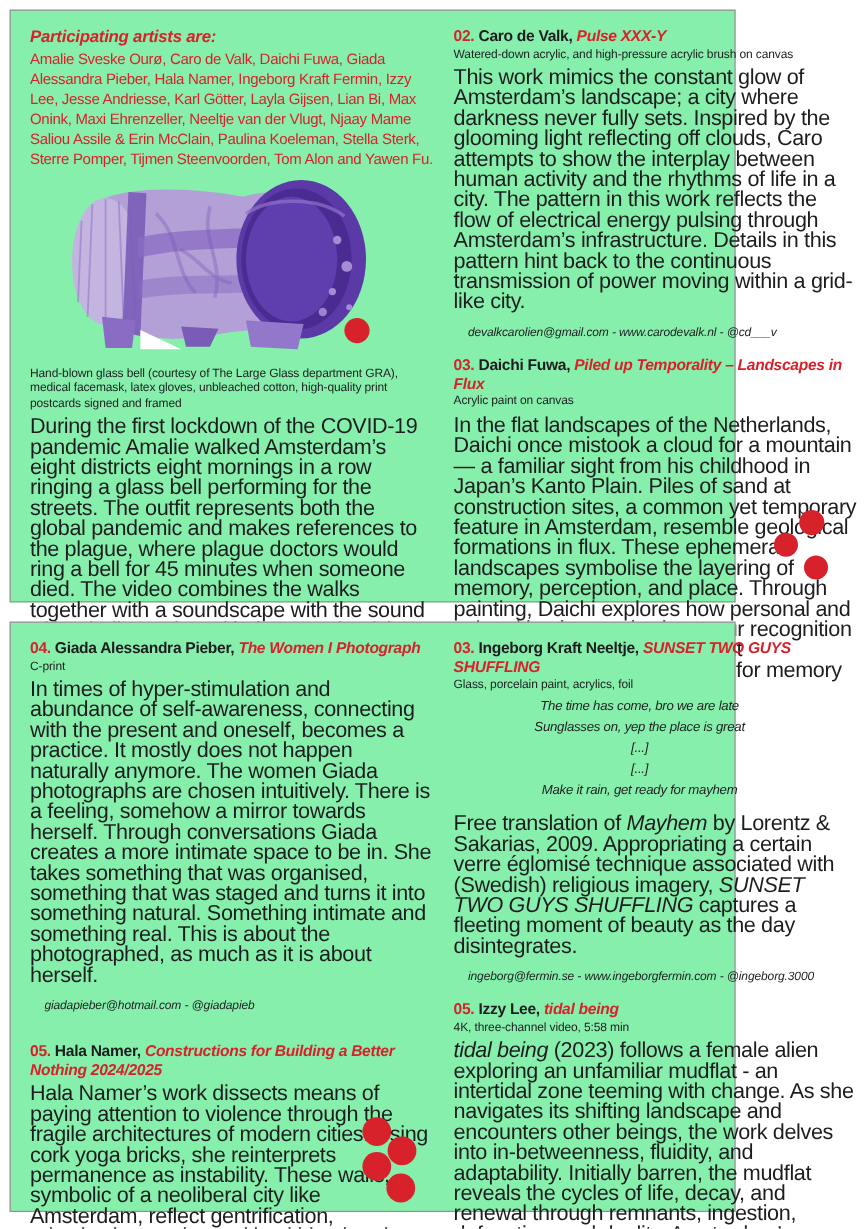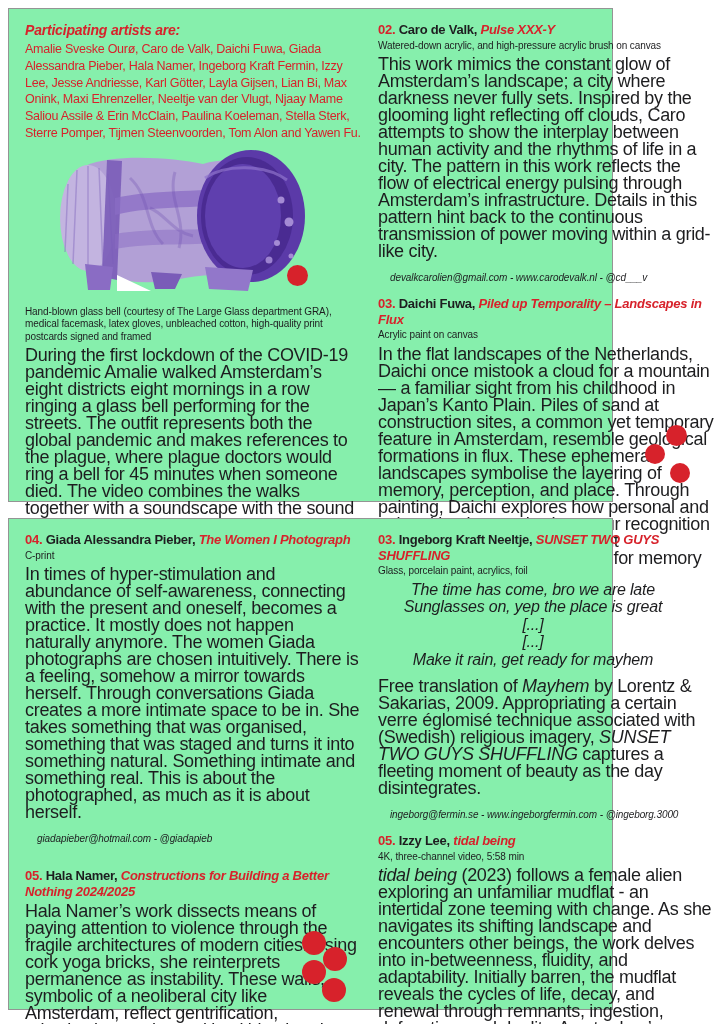--- a/index.html
+++ b/index.html
@@ -27,21 +27,21 @@
   .entry{margin-top:13px;}
   .entry.first{margin-top:0;}
   .entry.gap-lg{margin-top:24px;}
   .entry-heading{font-size:13px;font-weight:bold;letter-spacing:-0.25px;line-height:1.2;margin:0 0 2px;}
   .entry-heading .num{color:var(--accent-red);}
   .entry-heading .title{color:var(--accent-red);font-style:italic;}
   .materials{font-size:10px;line-height:1.25;letter-spacing:-0.1px;margin:0 0 2px;}
   .body-text{font-size:18px;line-height:17px;letter-spacing:-0.3px;margin:4px 0 1px;}
   .body-text em{font-style:italic;}
   .contact{font-size:10px;font-style:italic;letter-spacing:-0.1px;margin:12px;}
-  .poem{font-style:italic;font-size:16px;line-height:17.5px;letter-spacing:-0.2px;
+  .poem{font-style:italic;font-size:11px;line-height:17.5px;letter-spacing:-0.2px;
     text-align:center;margin:3px 26px 10px 0;}
 
   .artwork{position:relative;height:152px;margin:4px 0 8px;}
   .artwork svg{position:absolute;left:30px;top:2px;}
 
   .red-dot{position:absolute;border-radius:50%;background:var(--accent-red);}
   .dot-img{left:262px;top:119px;width:21px;height:21px;}
   .dot-a{left:657px;top:416px;width:21px;height:21px;}
   .dot-b{left:636px;top:435px;width:20px;height:20px;}
   .dot-c{left:661px;top:454px;width:20px;height:20px;}

